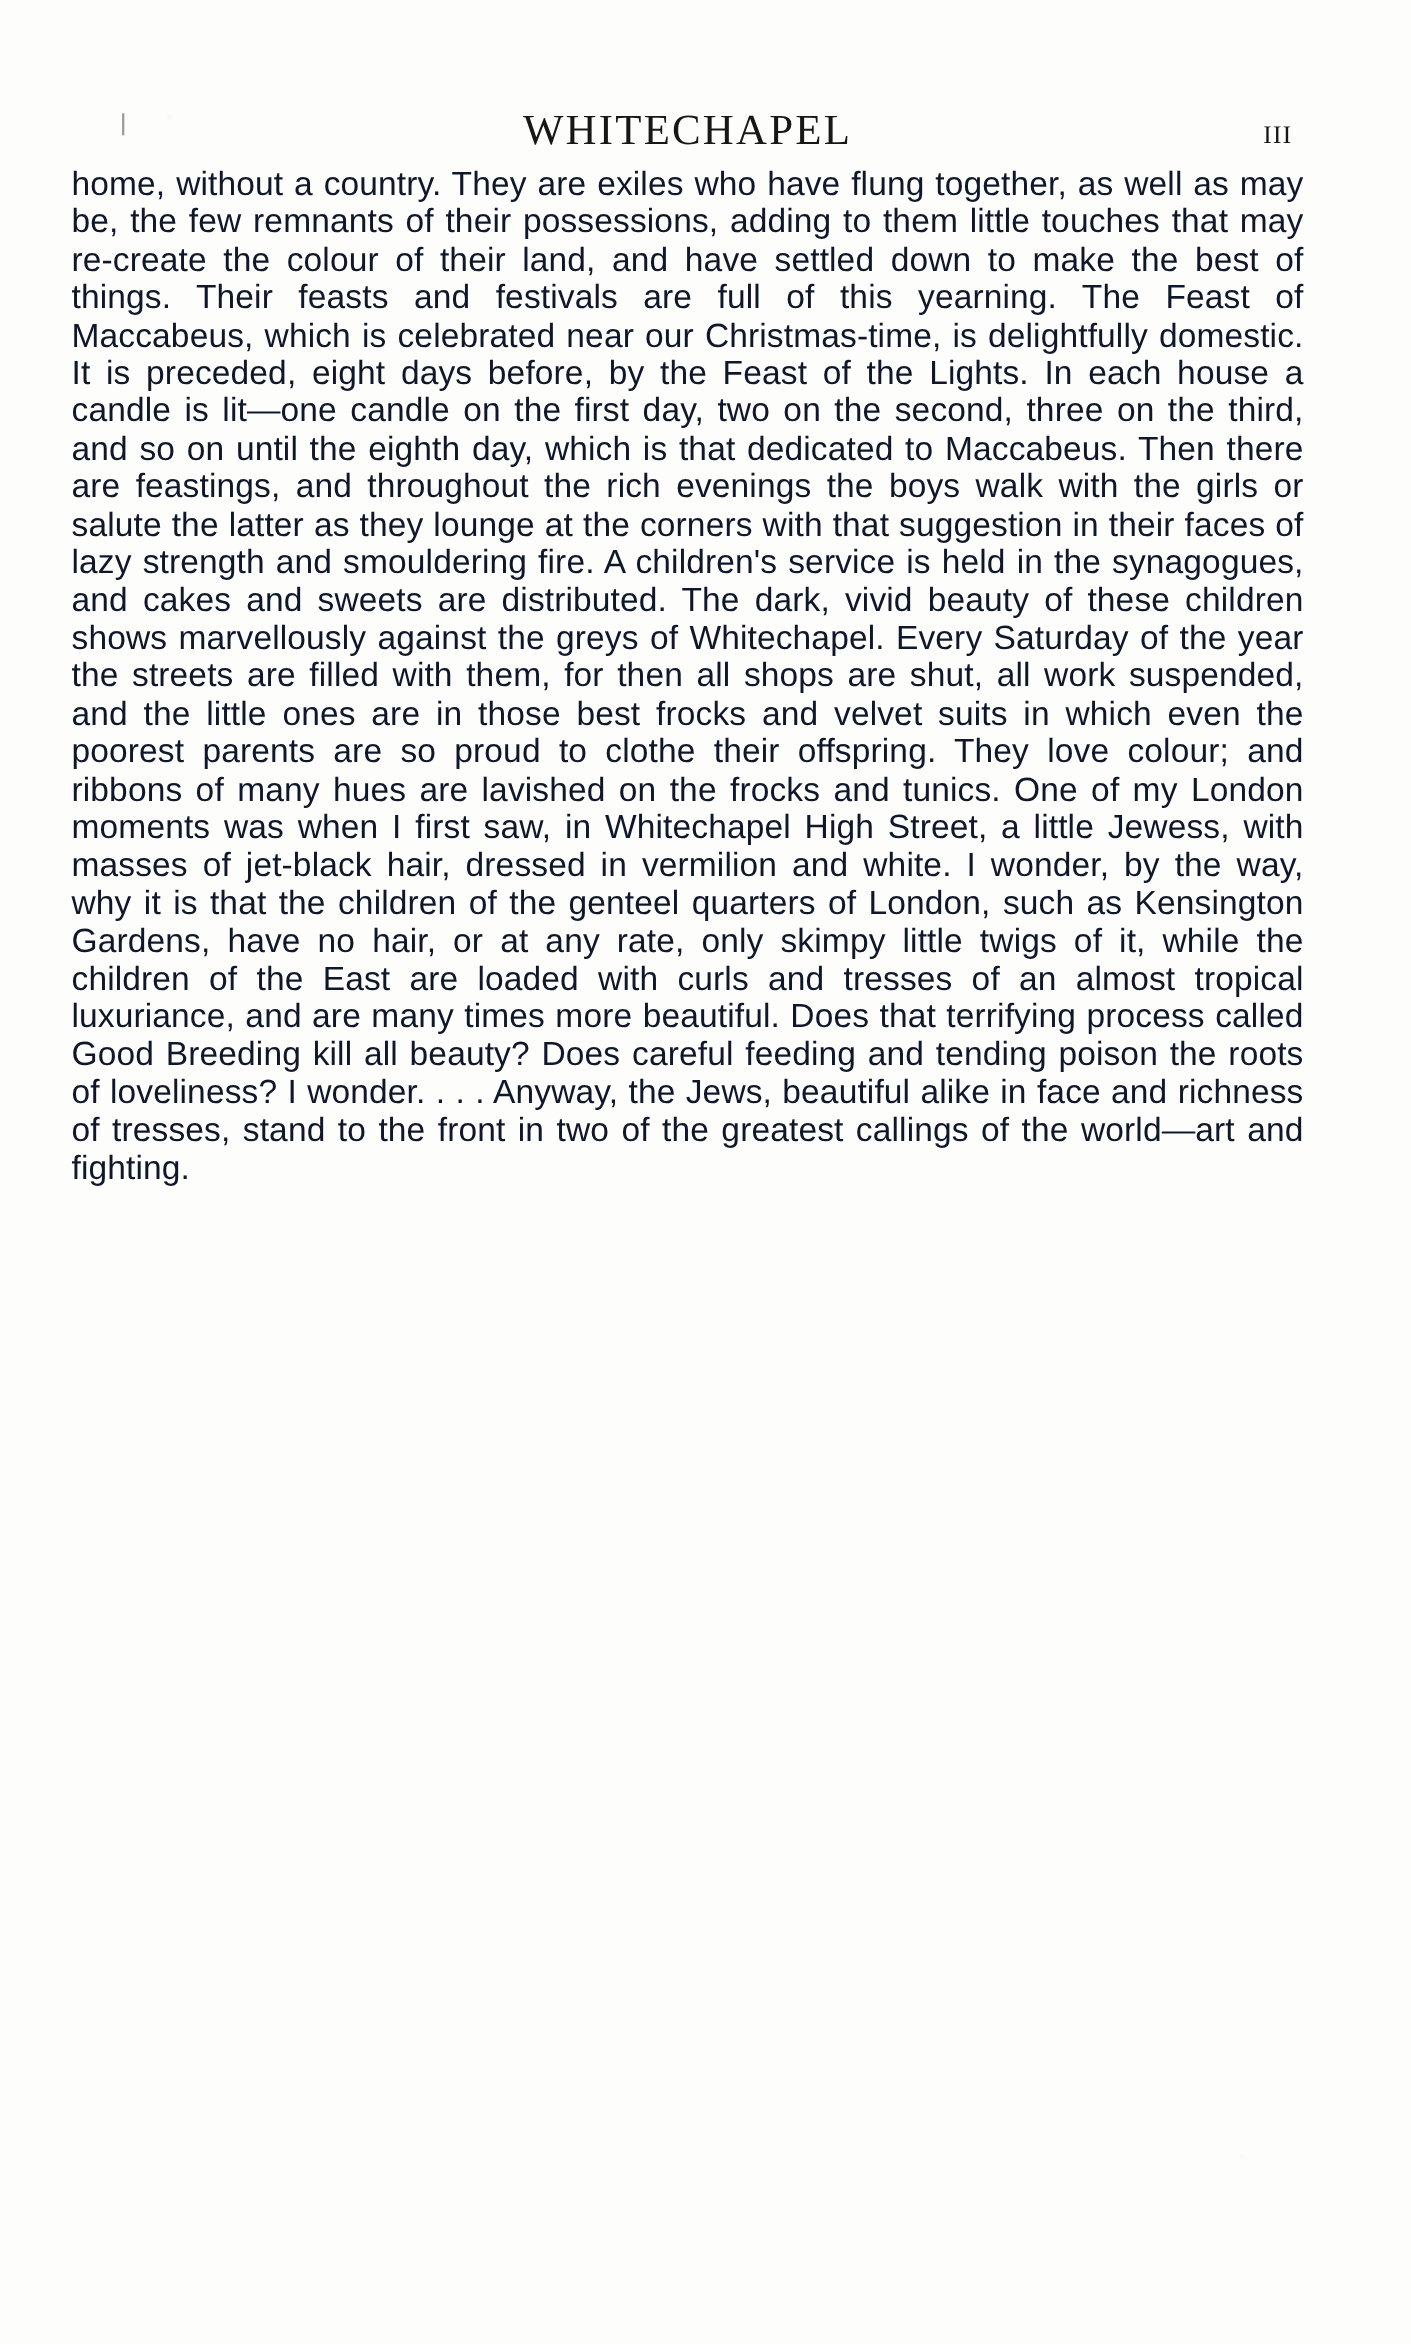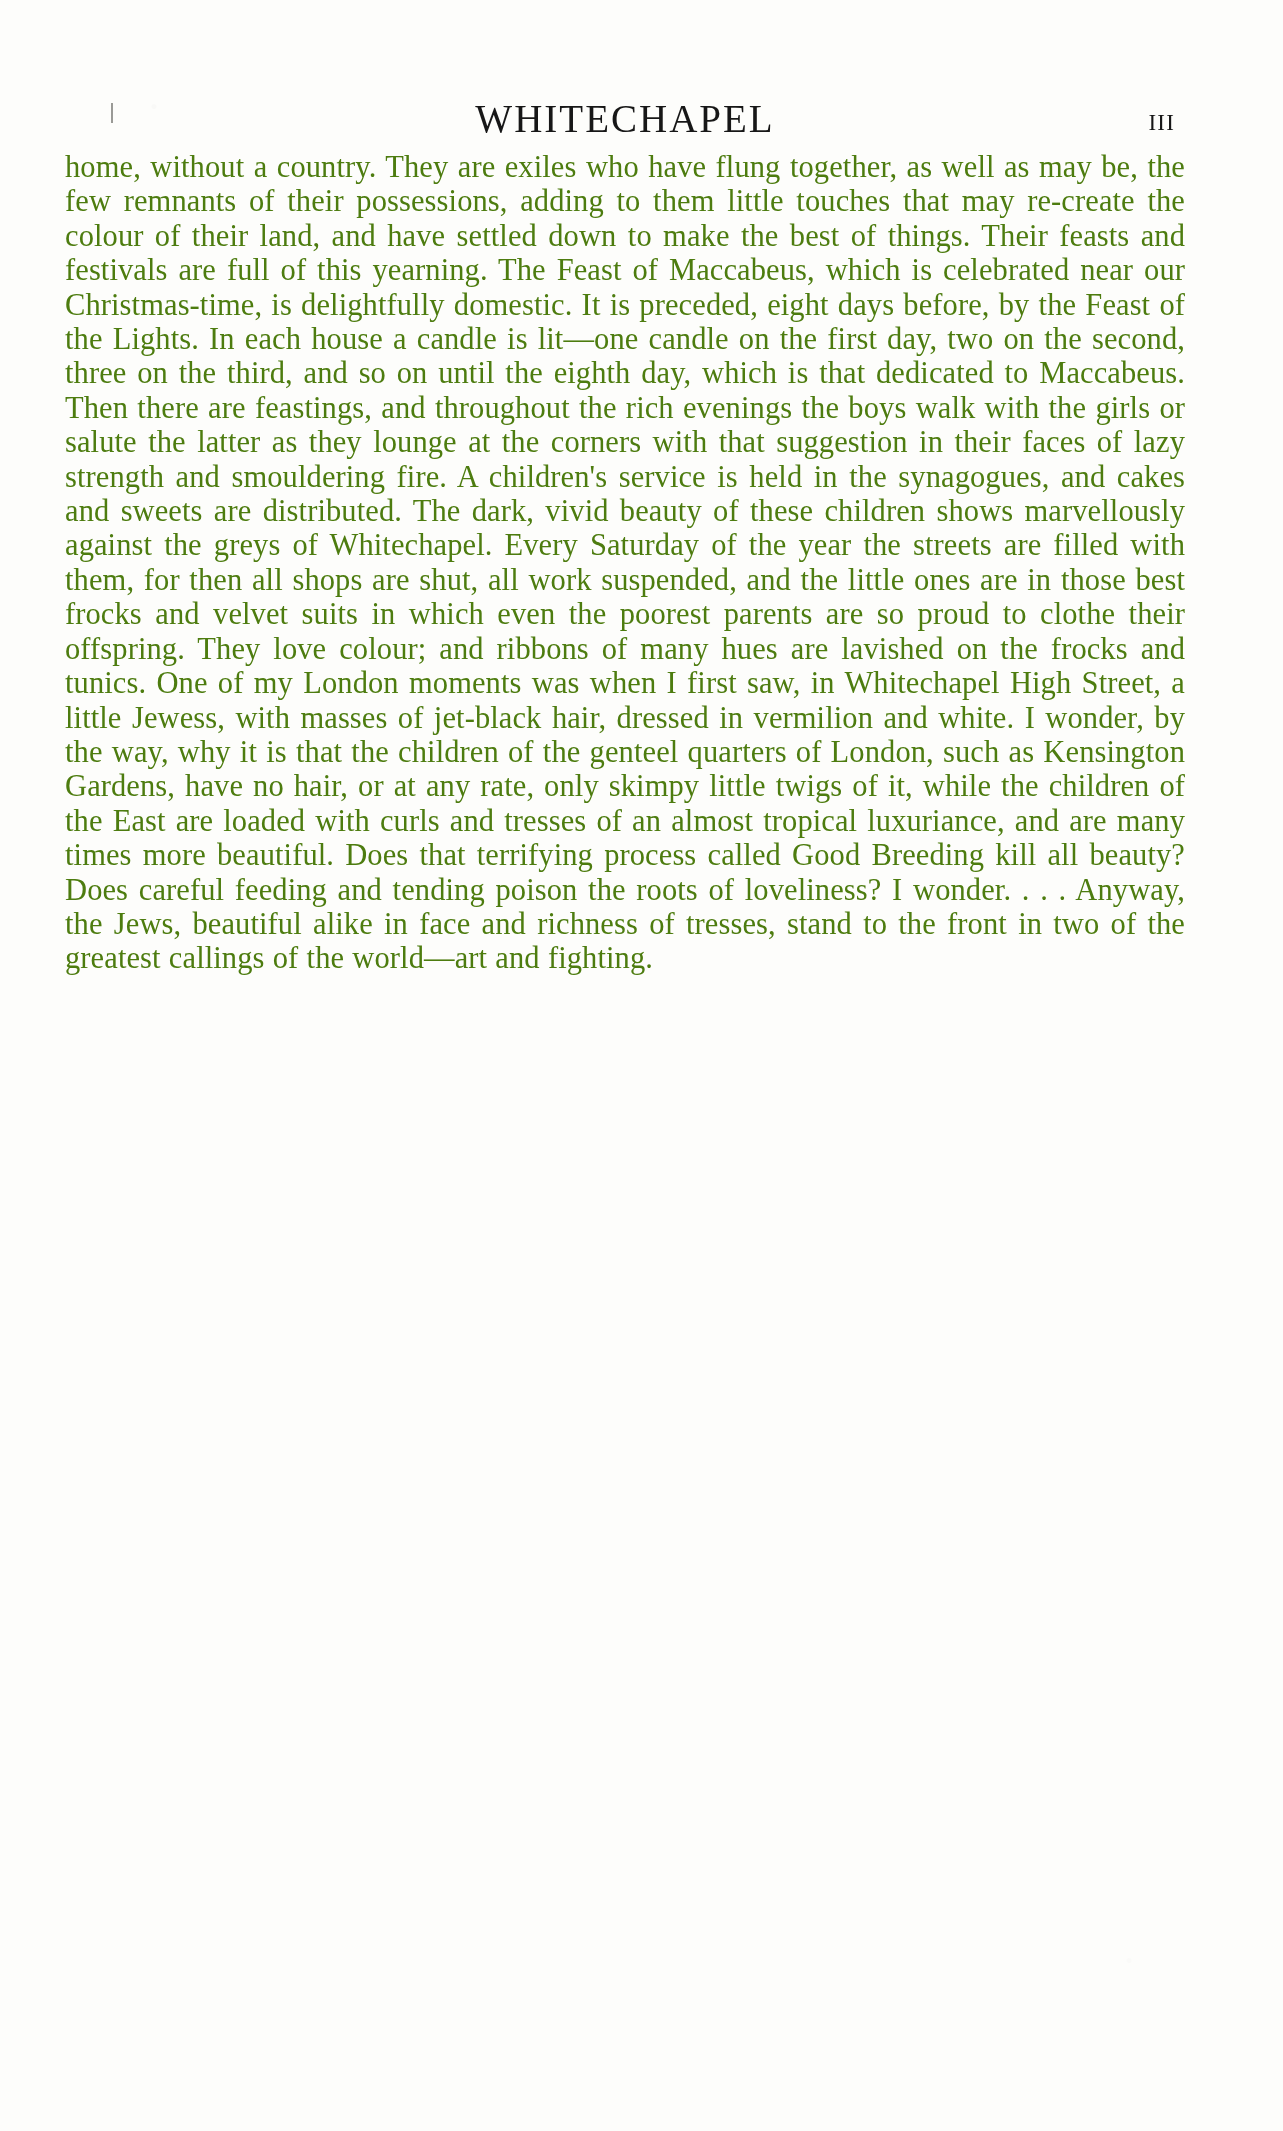--- a/index.html
+++ b/index.html
@@ -71,24 +71,24 @@
     width: 2px;
     height: 20px;
     background: #9a9a96;
   }
   .body-text {
     margin-top: 20px;
     font-size: 30.5px;
     line-height: 34.4px;
     text-align: justify;
     text-justify: inter-word;
-    color: #4d7c0f;
+    color: #0f172a;
     letter-spacing: 0.1px;
     word-spacing: 0.5px;
-    font-family: Liberation Serif, serif;
+    font-family: Liberation Sans, sans-serif;
   }
   .body-text p {
     margin: 0;
     text-indent: 0;
   }
   
   .body-text p:last-child { text-align-last: left; }
 </style>
 </head>
 <body>

